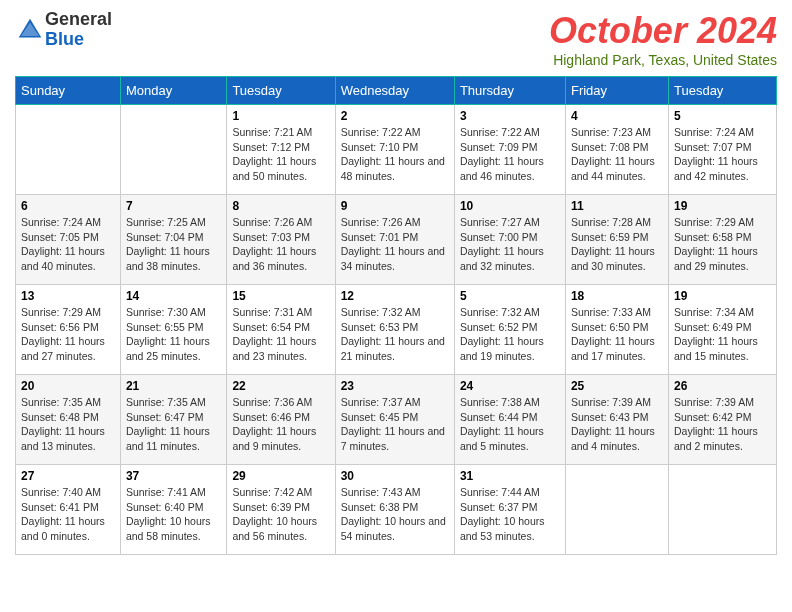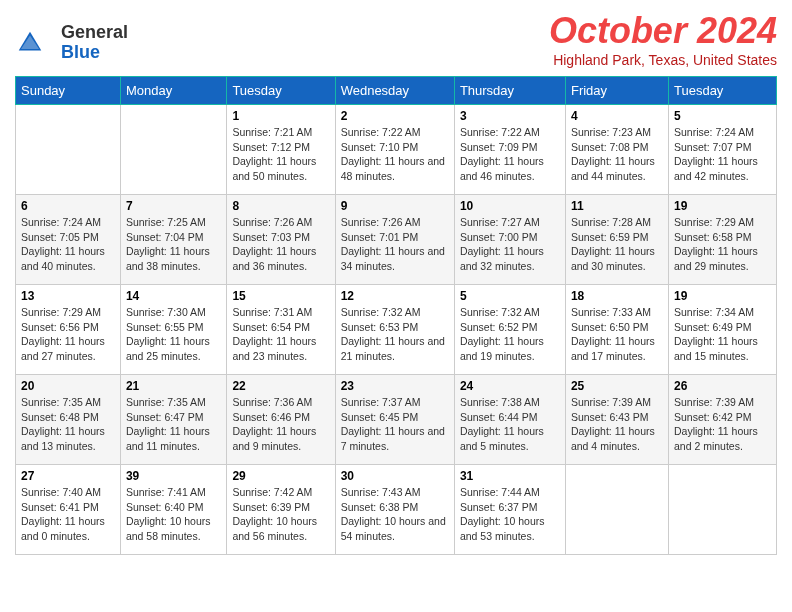--- a/index.html
+++ b/index.html
@@ -12,22 +12,21 @@
     }
     .header {
       display: flex;
       justify-content: space-between;
       align-items: flex-start;
       margin-bottom: 8px;
     }
     .logo {
       display: flex;
       align-items: center;
-      gap: 16px;
-      margin-top: 13px;
+      gap: 0;
     }
     .logo-text {
       display: flex;
       flex-direction: column;
       line-height: 1.1;
     }
     .logo-general {
       font-size: 18px;
       font-weight: bold;
       color: #333;
@@ -45,21 +44,21 @@
       text-align: right;
     }
     .main-title {
       font-size: 36px;
       font-weight: bold;
       color: #ef4444;
       font-style: italic;
     }
     .subtitle {
       font-size: 14px;
-      color: #b91c1c;
+      color: #4d7c0f;
     }
     table {
       width: 100%;
       border-collapse: collapse;
       font-size: 11px;
     }
     thead tr th {
       background-color: #1565c0;
       color: #fff;
       padding: 6px 5px;
@@ -240,21 +239,21 @@
           <span class="day-num">26</span>
           <div class="day-info">Sunrise: 7:39 AM<br>Sunset: 6:42 PM<br>Daylight: 11 hours and 2 minutes.</div>
         </td>
       </tr>
       <tr>
         <td>
           <span class="day-num">27</span>
           <div class="day-info">Sunrise: 7:40 AM<br>Sunset: 6:41 PM<br>Daylight: 11 hours and 0 minutes.</div>
         </td>
         <td>
-          <span class="day-num">39</span>
+          <span class="day-num">37</span>
           <div class="day-info">Sunrise: 7:41 AM<br>Sunset: 6:40 PM<br>Daylight: 10 hours and 58 minutes.</div>
         </td>
         <td>
           <span class="day-num">29</span>
           <div class="day-info">Sunrise: 7:42 AM<br>Sunset: 6:39 PM<br>Daylight: 10 hours and 56 minutes.</div>
         </td>
         <td>
           <span class="day-num">30</span>
           <div class="day-info">Sunrise: 7:43 AM<br>Sunset: 6:38 PM<br>Daylight: 10 hours and 54 minutes.</div>
         </td>

